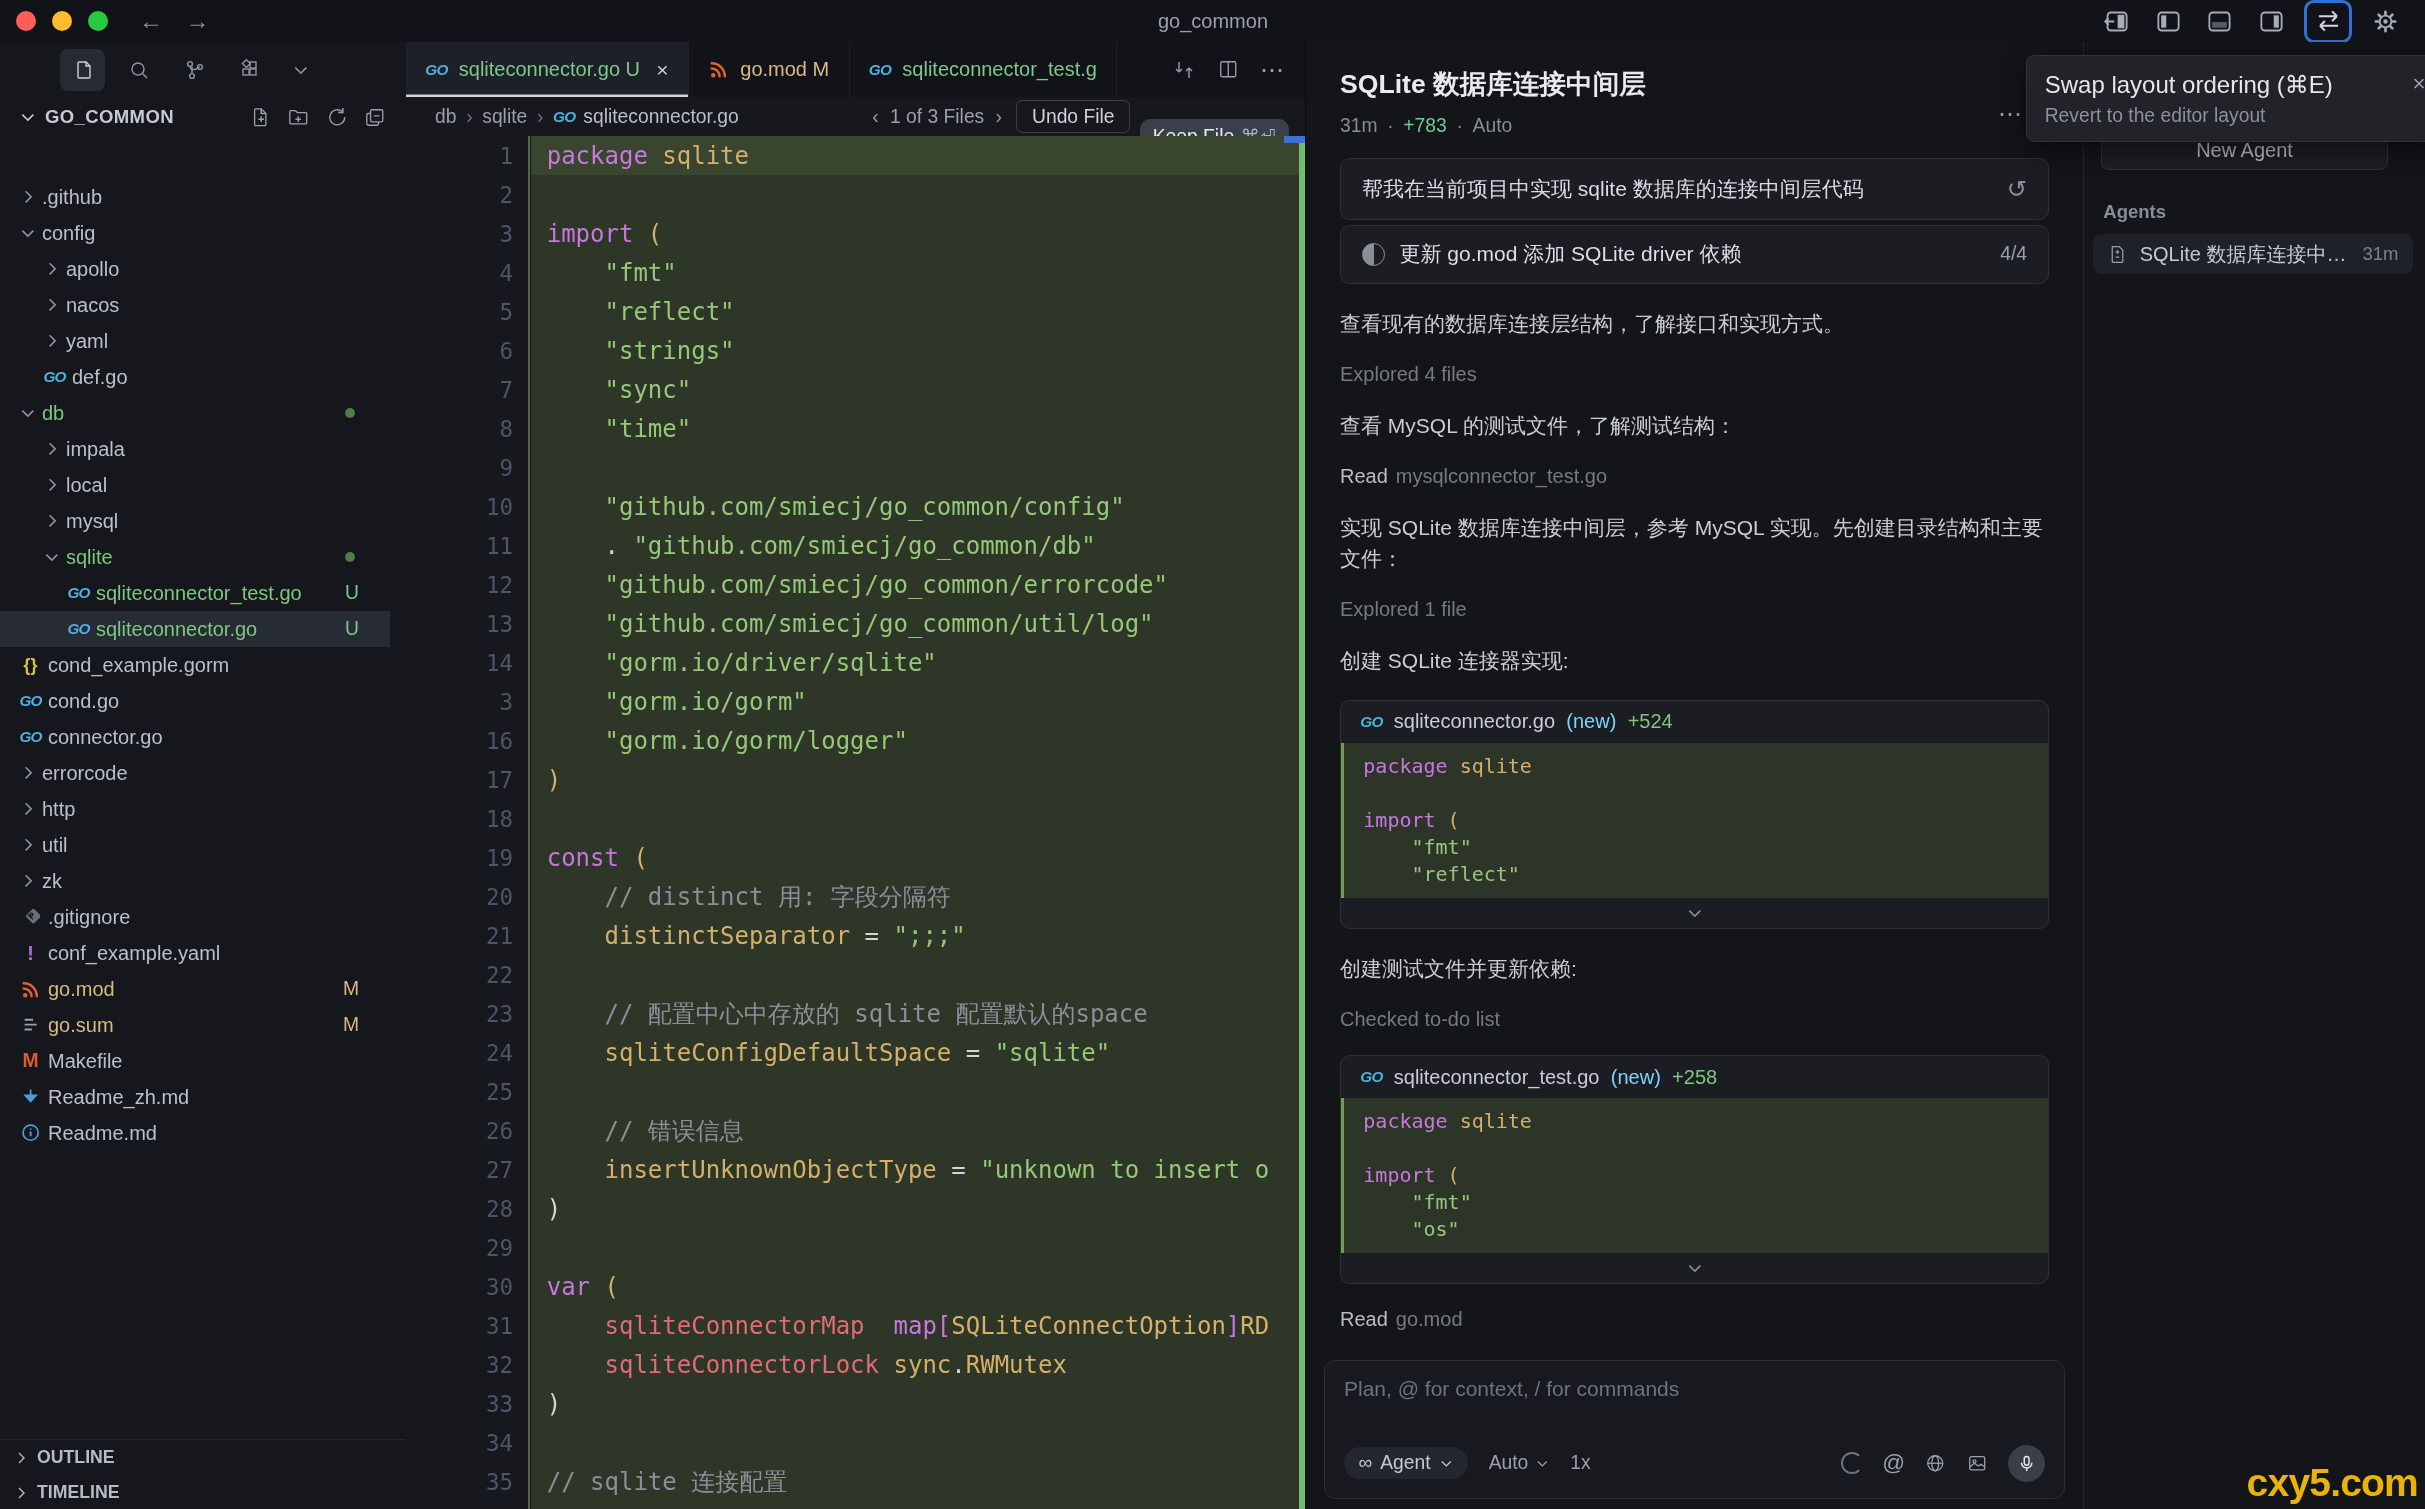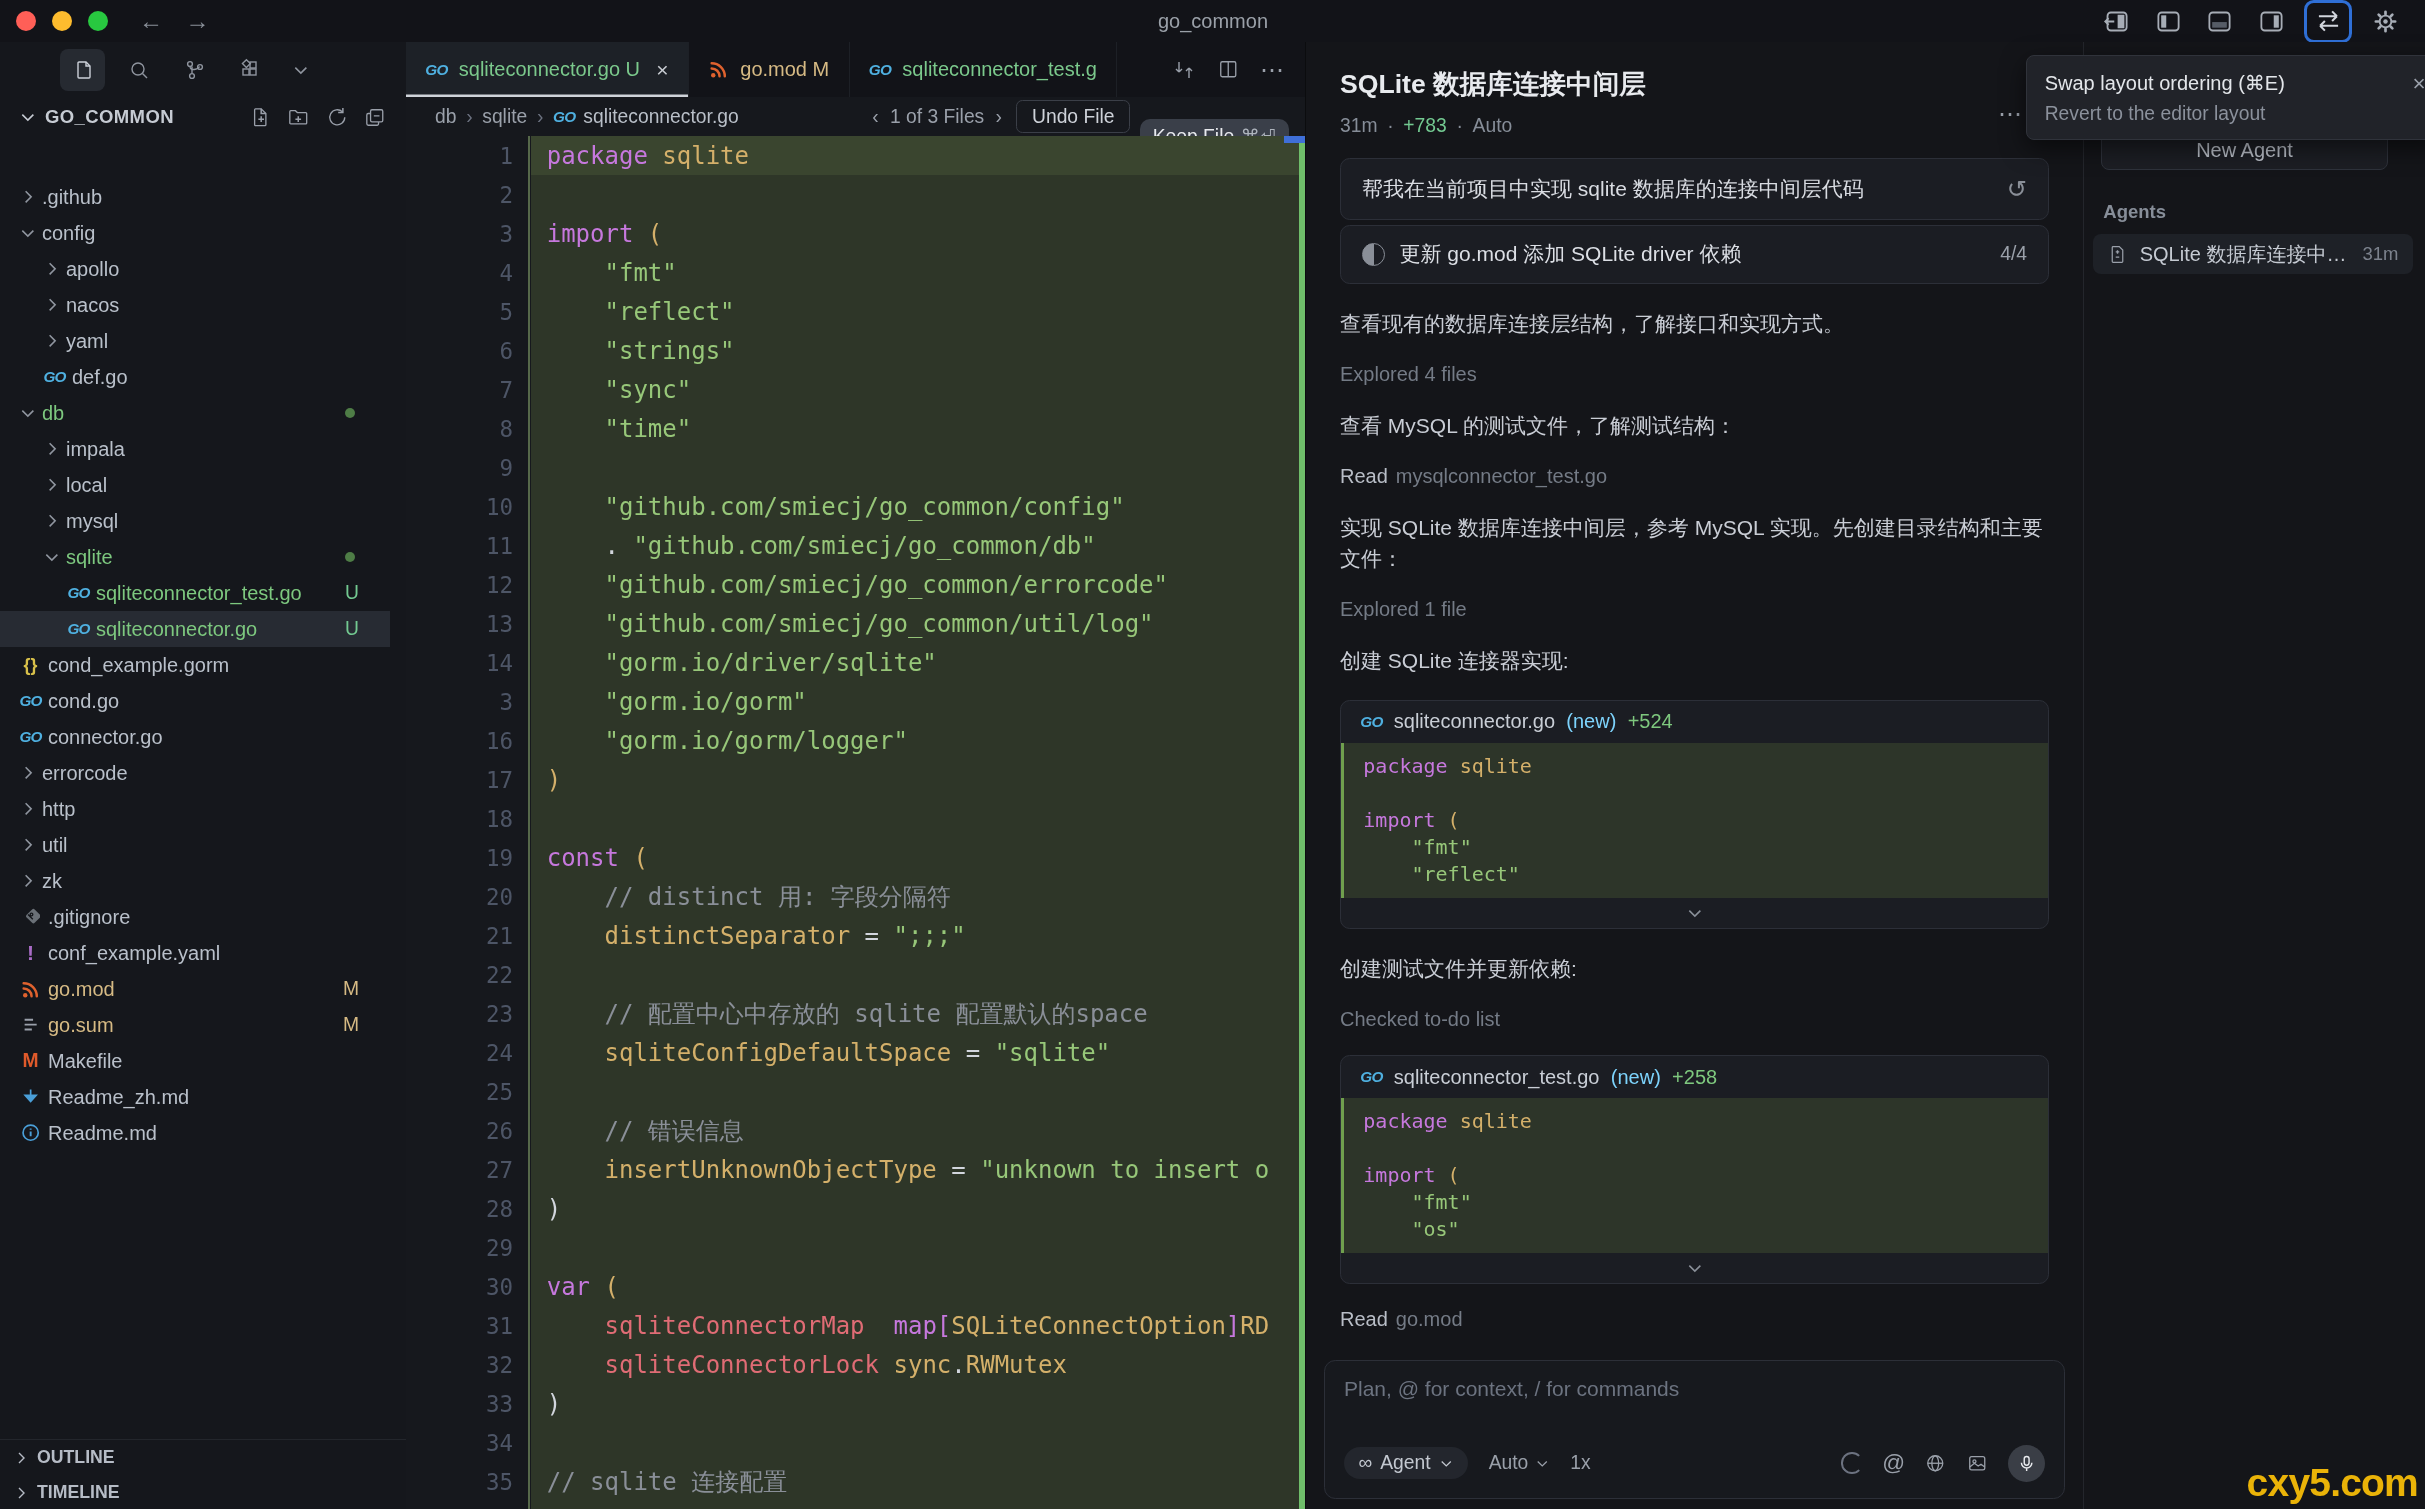--- a/index.html
+++ b/index.html
@@ -108,21 +108,21 @@
   .spinner{width:17.7px;height:17.7px;border-radius:50%;border:2.4px solid #6c7280;border-right-color:transparent;}
   .mic-btn{width:37px;height:37px;border-radius:50%;background:#3a3e46;display:flex;align-items:center;justify-content:center;color:#e8eaee;}
   
   .new-agent{position:absolute;left:17px;top:89px;width:285px;height:37px;border:0.8px solid #2e323b;border-radius:8px;background:#1c1e24;display:flex;align-items:center;justify-content:center;color:#bcc1ca;font-size:20px;}
   .agents-label{position:absolute;left:19.3px;top:159px;color:#878e99;font-size:18.5px;font-weight:600;}
   .agent-item{position:absolute;left:8.9px;top:192px;right:13px;height:40px;border-radius:8px;background:#1e2127;display:flex;align-items:center;padding:0 14.5px;gap:11.3px;font-size:20px;color:#c5cad2;}
   .agent-time{margin-left:auto;color:#7c828d;font-size:18.5px;}
   
   .tooltip{position:absolute;left:2026px;top:55px;width:381px;background:#212329;border:0.8px solid #30333b;border-radius:8px;box-shadow:0 8px 24px rgba(0,0,0,.55);padding:14.5px 17.7px;z-index:50;}
   .tt-row{display:flex;align-items:flex-start;}
-  .tt-title{font-size:20px;color:#e3e6ea;}
+  .tt-title{font-size:24px;color:#e3e6ea;}
   .tt-close{margin-left:auto;color:#9aa0aa;font-size:22.5px;}
   .tt-sub{margin-top:6.4px;font-size:19.3px;color:#8b919c;}
   .watermark{position:absolute;right:8px;bottom:4.8px;color:#eab308;font-size:39px;font-weight:bold;letter-spacing:-0.8px;z-index:60;}
 </style>
 </head>
 <body>
 
 <div class="titlebar">
   <div class="lights">
     <div class="light" style="background:#ff5f57"></div>

